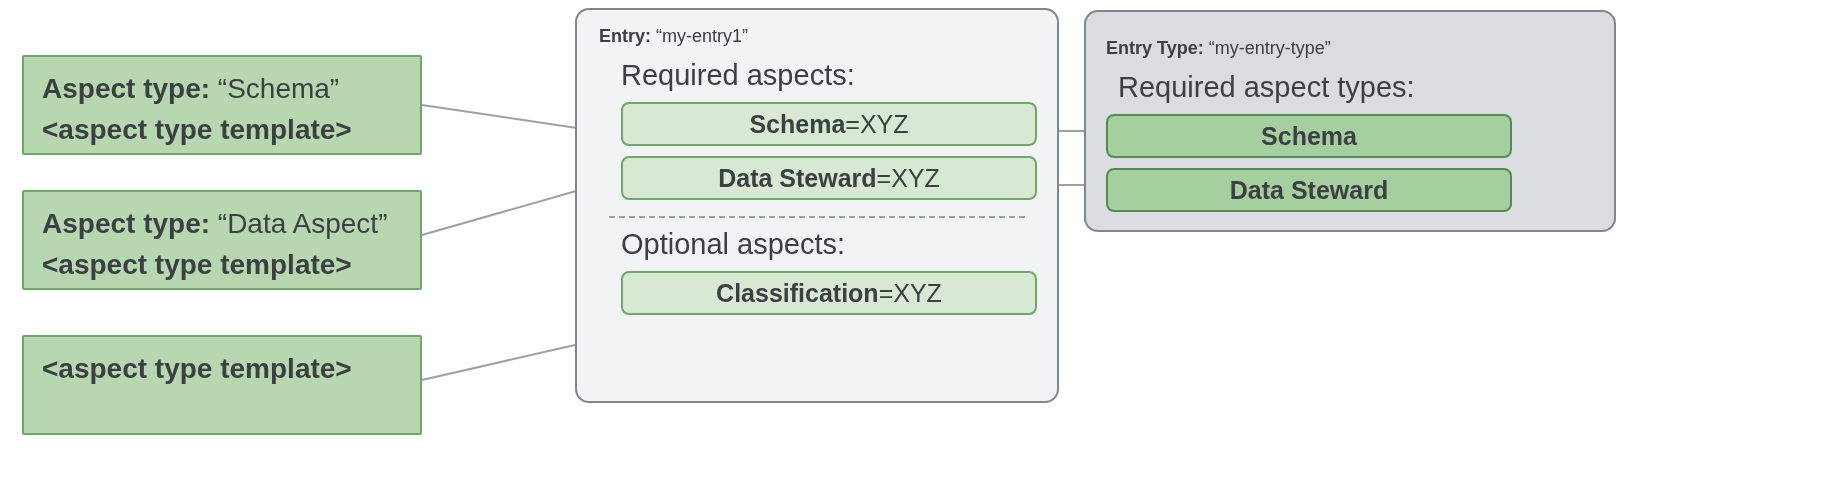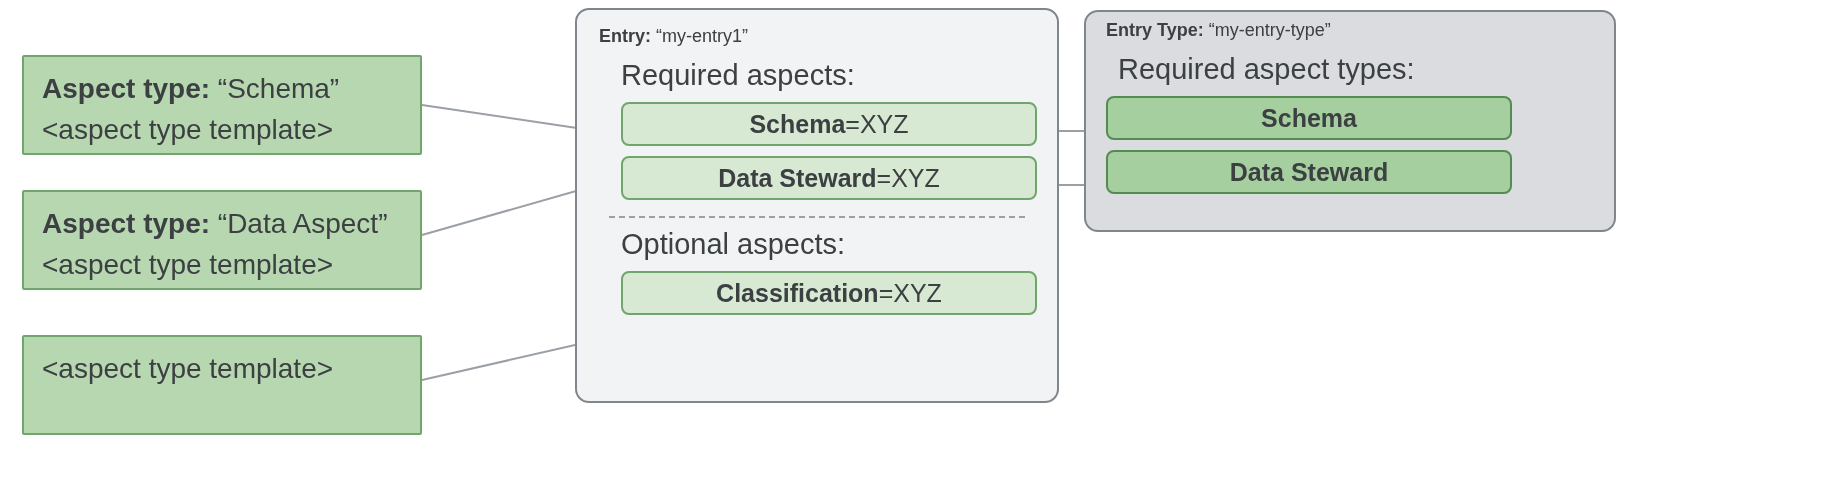--- a/index.html
+++ b/index.html
@@ -32,21 +32,21 @@
     background: #b6d7b0;
     border: 2px solid #70a66c;
     border-radius: 2px;
     padding: 12px 18px 8px;
     font-size: 28px;
     line-height: 1.45;
     color: #3c4043;
   }
   .aspect-type .title { display: block; }
   .aspect-type .title b { font-weight: 700; }
-  .aspect-type .tpl { display: block; font-weight: 400; }
+  .aspect-type .tpl { display: block; font-weight: 700; }
 
   
   .entry-panel {
     position: absolute;
     left: 575px;
     top: 8px;
     width: 484px;
     height: 395px;
     box-sizing: border-box;
     background: #f1f3f4;
@@ -90,21 +90,21 @@
   .entrytype-panel {
     position: absolute;
     left: 1084px;
     top: 10px;
     width: 532px;
     height: 222px;
     box-sizing: border-box;
     background: #dadce0;
     border: 2px solid #80868b;
     border-radius: 14px;
-    padding: 8px 20px 16px;
+    padding: 26px 20px 16px;
   }
   .type-row {
     margin: 0 0 10px 0;
     width: 406px;
     height: 44px;
     box-sizing: border-box;
     background: #a6cf9f;
     border: 2px solid #548b50;
     border-radius: 8px;
     display: flex;

